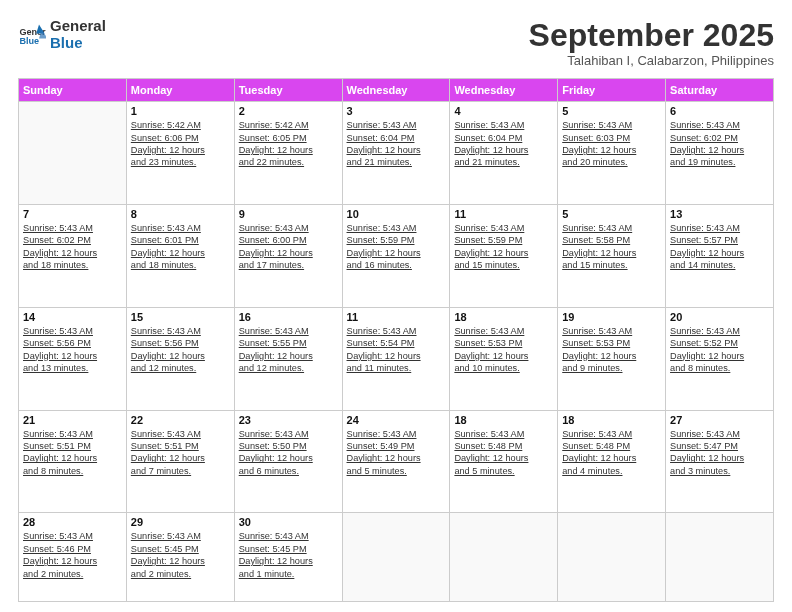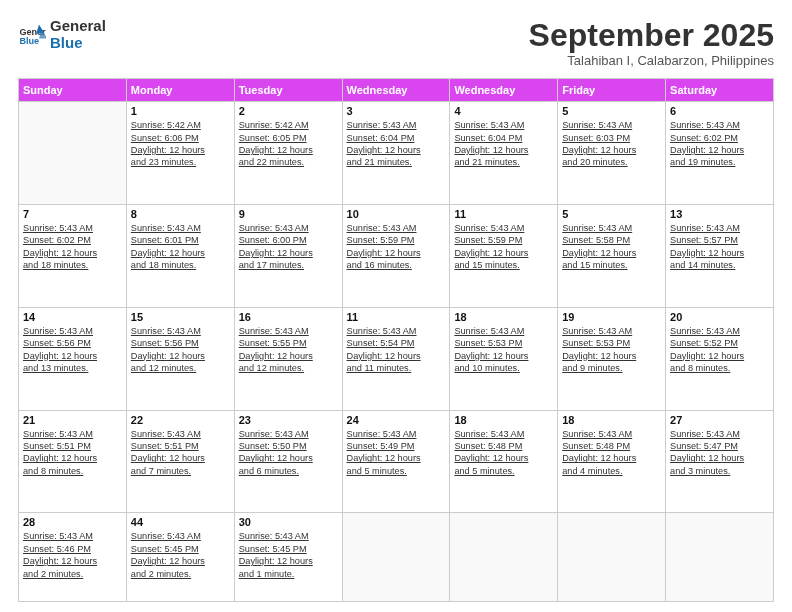--- a/index.html
+++ b/index.html
@@ -323,21 +323,21 @@
         </tr>
         <tr class="last-row">
           <td>
             <span class="cell-date">28</span>
             <div class="cell-info" style="white-space: pre-line;">Sunrise: 5:43 AM
 Sunset: 5:46 PM
 Daylight: 12 hours
 and 2 minutes.</div>
           </td>
           <td>
-            <span class="cell-date">44</span>
+            <span class="cell-date">29</span>
             <div class="cell-info" style="white-space: pre-line;">Sunrise: 5:43 AM
 Sunset: 5:45 PM
 Daylight: 12 hours
 and 2 minutes.</div>
           </td>
           <td>
             <span class="cell-date">30</span>
             <div class="cell-info" style="white-space: pre-line;">Sunrise: 5:43 AM
 Sunset: 5:45 PM
 Daylight: 12 hours

